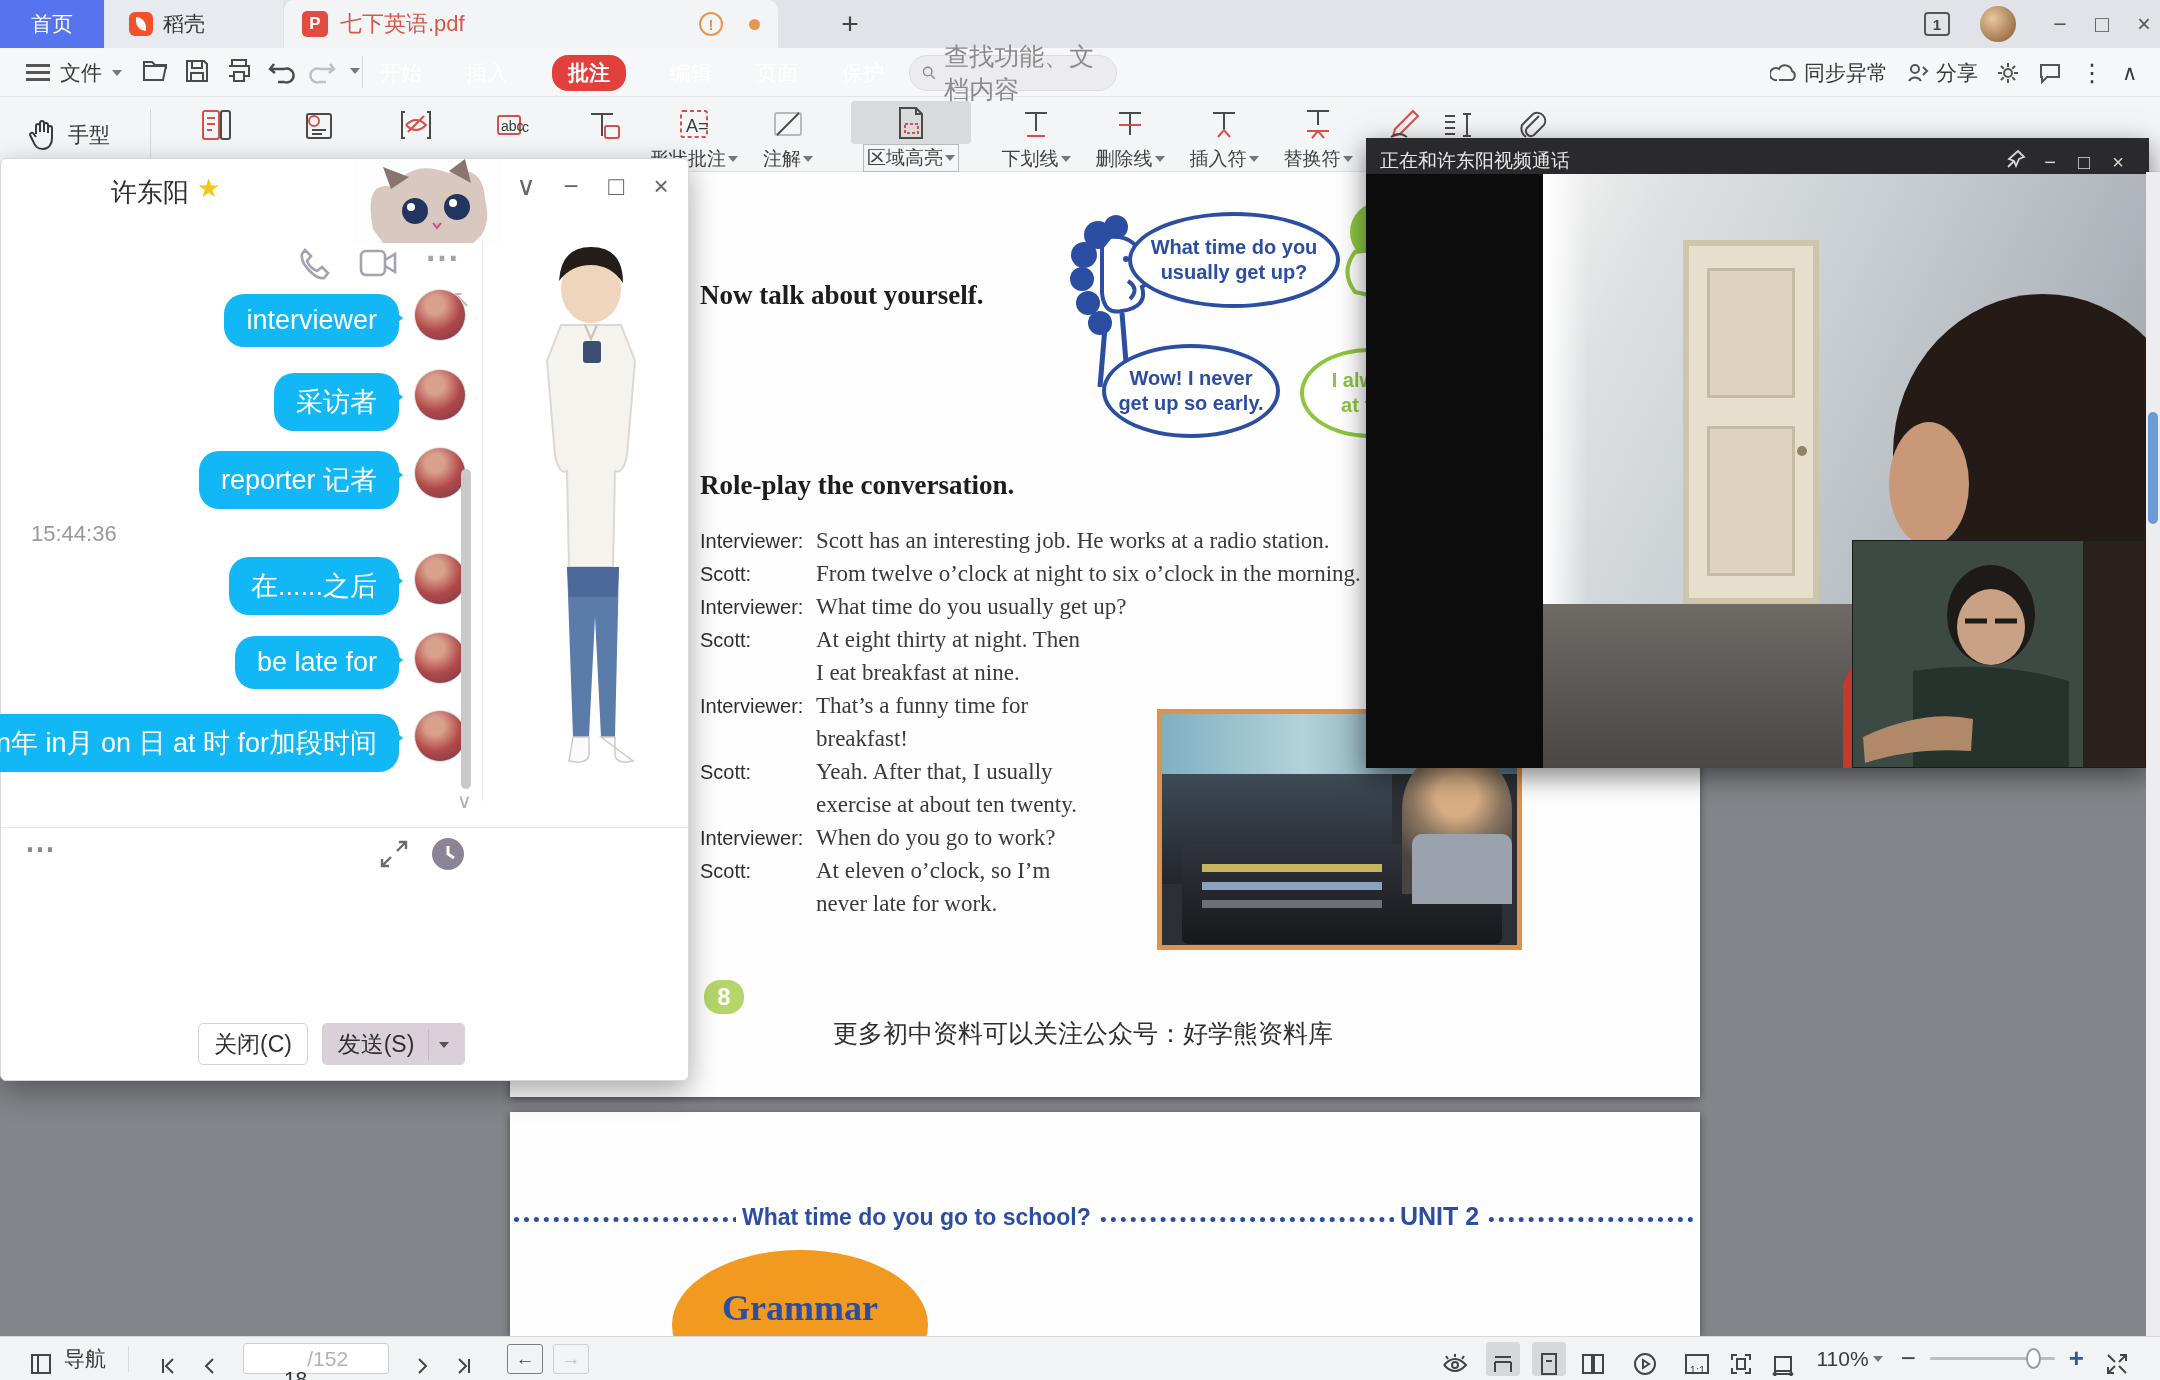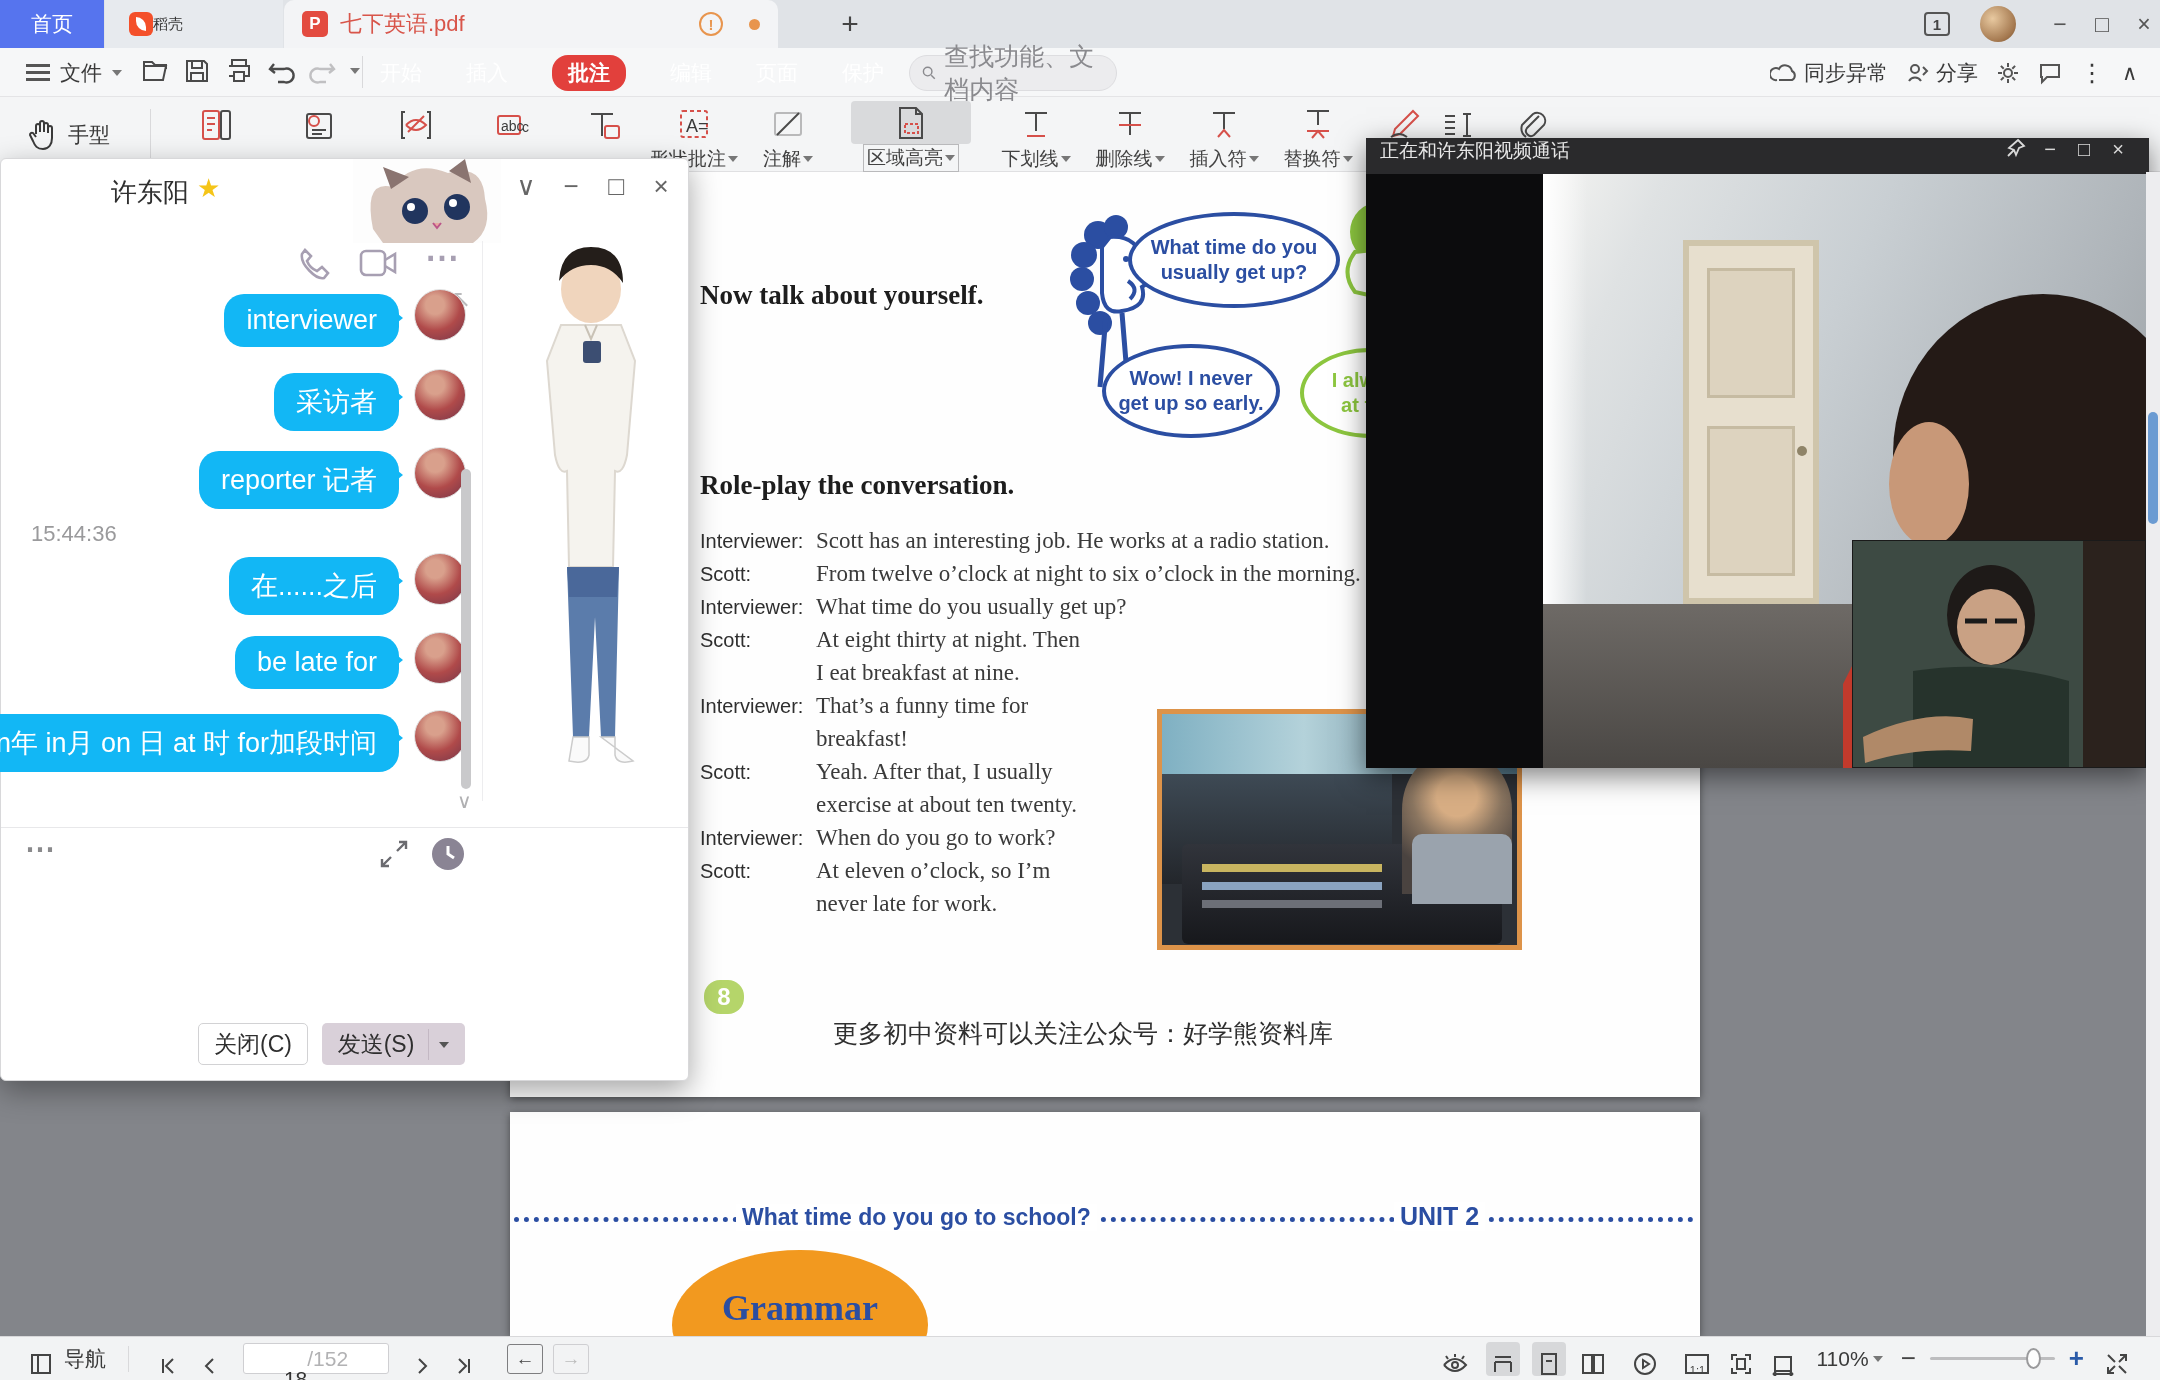--- a/index.html
+++ b/index.html
@@ -7,21 +7,21 @@
   .screen { position:relative; width:2160px; height:1380px; overflow:hidden;
             background:#83858a; font-family:"Liberation Sans", sans-serif; }
   .abs { position:absolute; }
   .ic { display:inline-flex; align-items:center; justify-content:center; }
 
   
   .tabbar { left:0; top:0; width:2160px; height:48px; background:#e0e3e7; z-index:10; }
   .tab-home { left:0; top:0; width:104px; height:48px; background:#5674ee; color:#fff;
               font-size:21px; display:flex; align-items:center; justify-content:center; }
   .tab-docer { left:105px; top:0; width:178px; height:48px; display:flex; align-items:center;
-               padding-left:24px; color:#333; font-size:15px; background:#e7eaee; }
+               gap:10px; padding-left:24px; color:#333; font-size:21px; background:#e7eaee; }
   .docer-ic { width:24px; height:24px; border-radius:6px; background:#f4502a; position:relative; }
   .docer-ic:after { content:""; position:absolute; left:7px; top:5px; width:10px; height:14px;
                     background:#fff; border-radius:0 10px 0 10px; }
   .tab-pdf { left:284px; top:0; width:494px; height:48px; background:#f3f4f6; border-radius:10px 10px 0 0;
              display:flex; align-items:center; gap:12px; padding:0 18px; }
   .pdf-ic { width:26px; height:26px; border-radius:5px; background:#e34b40; color:#fff; font-size:17px;
             font-weight:bold; display:flex; align-items:center; justify-content:center; }
   .tab-pdf-label { color:#d8554a; font-size:22px; flex:1; }
   .warn-circle { width:24px; height:24px; border:2px solid #e8954e; border-radius:50%; color:#e8954e;
                  font-size:15px; font-weight:bold; display:flex; align-items:center; justify-content:center; }
@@ -89,21 +89,21 @@
   .msg-avatar { position:absolute; right:222px; width:52px; height:52px; border-radius:50%;
                 background:radial-gradient(circle at 40% 30%, #d9a08c 20%, #b04a4a 55%, #73364a);
                 border:1px solid #e0e0e0; }
   .chat-btn { position:absolute; height:42px; border-radius:5px; font-size:23px; color:#2f2f2f;
               display:flex; align-items:center; justify-content:center; }
   .scrollthumb { background:#c9c9cb; border-radius:5px; }
 
   
   .vidwin { left:1366px; top:138px; width:783px; height:630px; background:#0c0c0d; z-index:40;
             box-shadow:0 8px 26px rgba(0,0,0,.5); }
-  .vid-title { height:36px; background:#2a2a2c; display:flex; align-items:flex-start; padding:0 14px;
+  .vid-title { height:36px; background:#2a2a2c; display:flex; align-items:flex-end; padding:0 14px;
                color:#e6e6e6; font-size:19px; }
   .vid-ctl { color:#d9d9d9; font-size:20px; width:34px; text-align:center; }
 
   
   .statusbar { left:0; top:1336px; width:2160px; height:44px; background:#f2f3f4; z-index:50;
                border-top:1px solid #d8d8da; display:flex; align-items:center; font-size:21px; color:#3a3a3a; }
   .sb-ic { width:34px; height:34px; display:flex; align-items:flex-end; justify-content:center; }
   .sb-ic svg { stroke:#444; fill:none; stroke-width:2; }
   .sb-sel { background:#d7d8da; border-radius:4px; }
   .pageinput { width:146px; height:31px; background:#fff; border:1px solid #cfcfd2; border-radius:3px;

